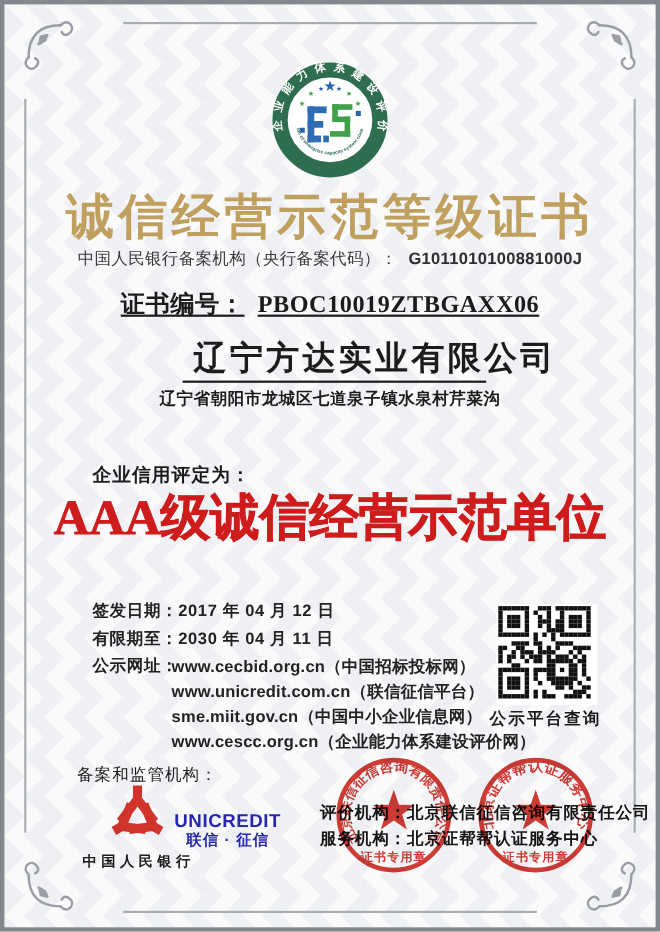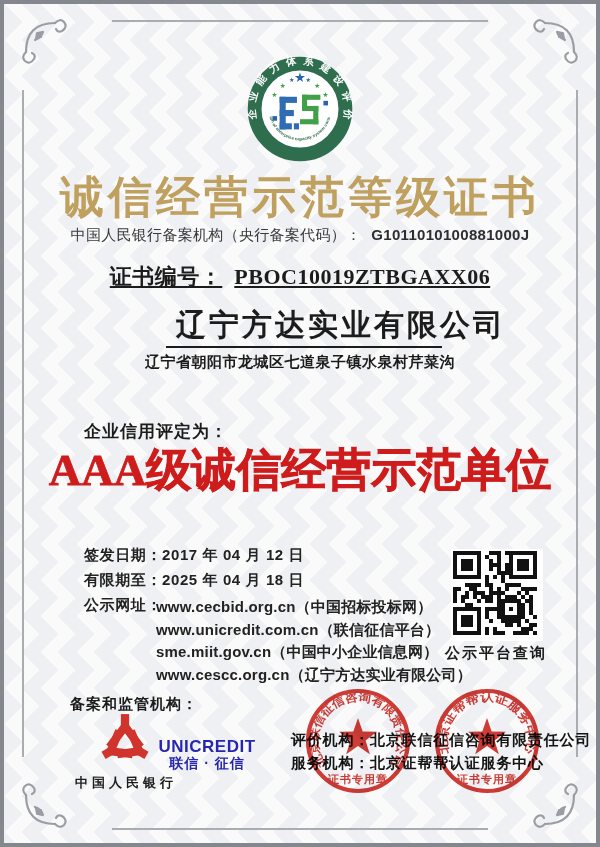--- a/index.html
+++ b/index.html
@@ -29,21 +29,21 @@
   .ratingintro{font-size:17px;font-weight:800;letter-spacing:1px;}
   .rating{font-size:45px;font-weight:900;color:#ce1c1c;-webkit-text-stroke:0.8px #ce1c1c;letter-spacing:0px;}
   .inforow{font-size:15px;font-weight:700;letter-spacing:0.6px;color:#222;white-space:nowrap;}
   .inforow .val{font-weight:700;}
   .weblist{font-size:15px;font-weight:600;letter-spacing:0.2px;color:#222;line-height:22.5px;white-space:nowrap;}
   .qrbox{width:88px;height:88px;background:#fff;padding:2px;}
   .qrgrid{display:grid;grid-template-columns:repeat(21,1fr);width:84px;height:84px;background:#fff;}
   .qrgrid div{width:100%;height:100%;}
   .qrgrid .d{background:#111;}
   .qrcap{font-size:15px;font-weight:700;letter-spacing:2px;}
-  .reglabel{font-size:15px;font-weight:700;letter-spacing:1px;}
+  .reglabel{font-size:15px;font-weight:400;letter-spacing:1px;}
   .pbocname{font-size:13px;font-weight:700;letter-spacing:4px;}
   .uni-en{font-size:17px;font-weight:900;color:#2626b0;letter-spacing:0.5px;}
   .uni-cn{font-size:14px;font-weight:800;color:#2626b0;letter-spacing:1px;}
   .agency{font-size:15px;font-weight:700;letter-spacing:0.8px;line-height:23px;white-space:nowrap;color:#141414;z-index:2;}
   .seal{z-index:3;mix-blend-mode:multiply;opacity:0.92;}
   .ornament{color:#9a9ea4;}
 </style>
 </head>
 <body>
 
@@ -132,27 +132,27 @@
   <div class="abs ctr certno serif" style="top:258px;"><span>证书编号：</span><span style="display:inline-block;width:12px;"></span><span>PBOC10019ZTBGAXX06</span></div>
 
   <div class="abs ctr company serif" style="top:301px;">辽宁方达实业有限公司</div>
   <div class="abs" style="top:342px;left:162px;width:276px;height:2px;background:#1c1c1c;"></div>
   <div class="abs ctr address serif" style="top:349px;">辽宁省朝阳市龙城区七道泉子镇水泉村芹菜沟</div>
 
   <div class="abs ratingintro serif" style="top:396px;left:80px;margin-top:20px;">企业信用评定为：</div>
   <div class="abs ctr rating serif" style="top:436px;">AAA级诚信经营示范单位</div>
 
   <div class="abs inforow" style="top:542px;left:80px;"><span>签发日期：</span><span class="val">2017 年 04 月 12 日</span></div>
-  <div class="abs inforow" style="top:567px;left:80px;"><span>有限期至：</span><span class="val">2025 年 04 月 18 日</span></div>
+  <div class="abs inforow" style="top:567px;left:80px;"><span>有限期至：</span><span class="val">2030 年 04 月 11 日</span></div>
   <div class="abs inforow" style="top:592px;left:80px;">公示网址：</div>
   <div class="abs weblist" style="top:592px;left:152px;">
     <div>www.cecbid.org.cn（中国招标投标网）</div>
     <div>www.unicredit.com.cn（联信征信平台）</div>
     <div>sme.miit.gov.cn（中国中小企业信息网）</div>
-    <div>www.cescc.org.cn（辽宁方达实业有限公司）</div>
+    <div>www.cescc.org.cn（企业能力体系建设评价网）</div>
   </div>
 
   <div class="abs qrbox" style="left:447px;top:545px;">
     <div class="qrgrid" id="qr">
         <div class="d"></div>
         <div class="d"></div>
         <div class="d"></div>
         <div class="d"></div>
         <div class="d"></div>
         <div class="d"></div>

